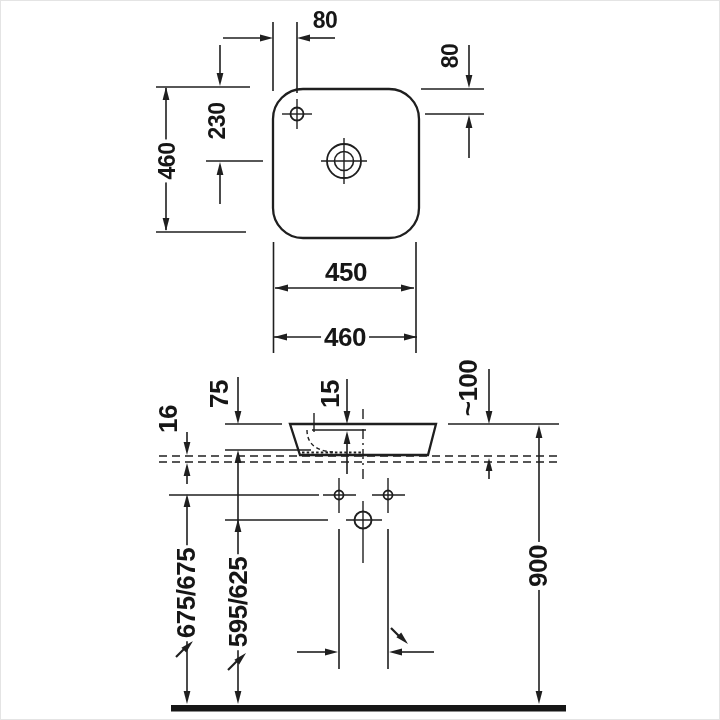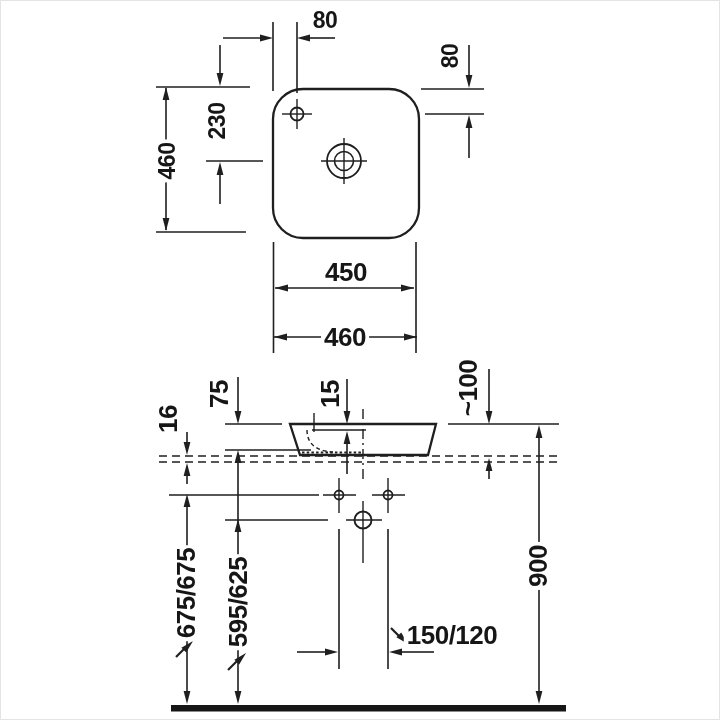--- a/index.html
+++ b/index.html
@@ -154,16 +154,15 @@
 <div class="dim s v" style="left:216px;top:120px;">230</div>
 <div class="dim m" style="left:345px;top:271px;">450</div>
 <div class="dim m" style="left:344px;top:336px;">460</div>
 
 <div class="dim m v" style="left:218px;top:393px;">75</div>
 <div class="dim m v" style="left:329px;top:393px;">15</div>
 <div class="dim m v" style="left:167px;top:418px;">16</div>
 <div class="dim m v" style="left:467px;top:387px;">~100</div>
 <div class="dim m v" style="left:185px;top:592px;">675/675</div>
 <div class="dim m v" style="left:237px;top:601px;">595/625</div>
-<div class="dim m" style="left:451px;top:634px;">150/120</div>
 <div class="dim m v" style="left:537px;top:565px;">900</div>
 
 </div>
 
 </body></html>

